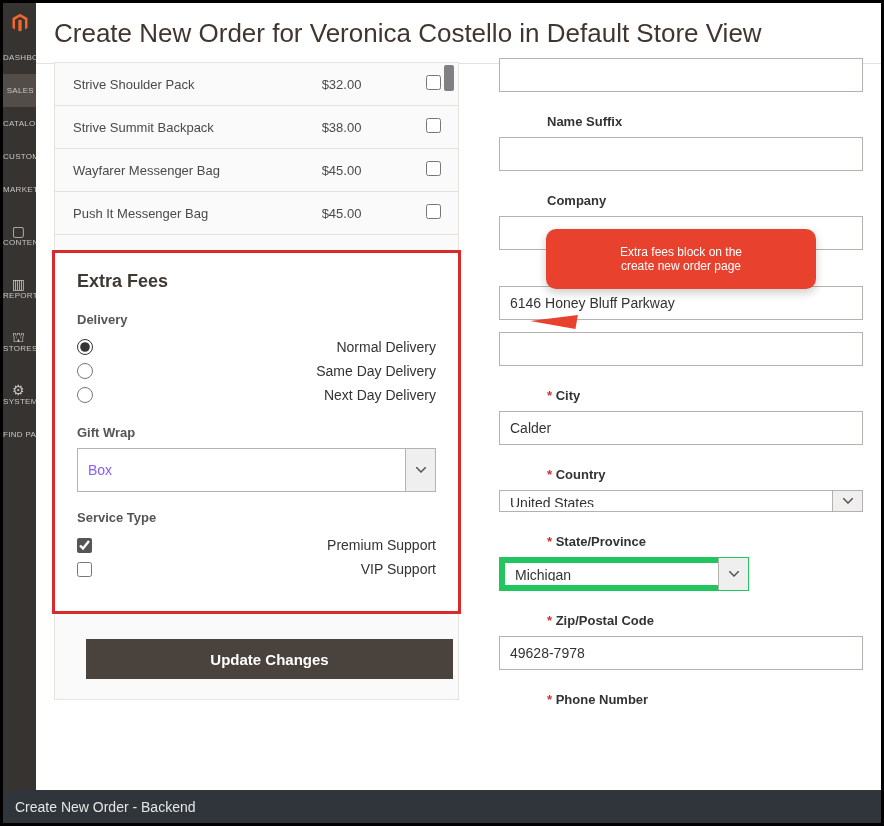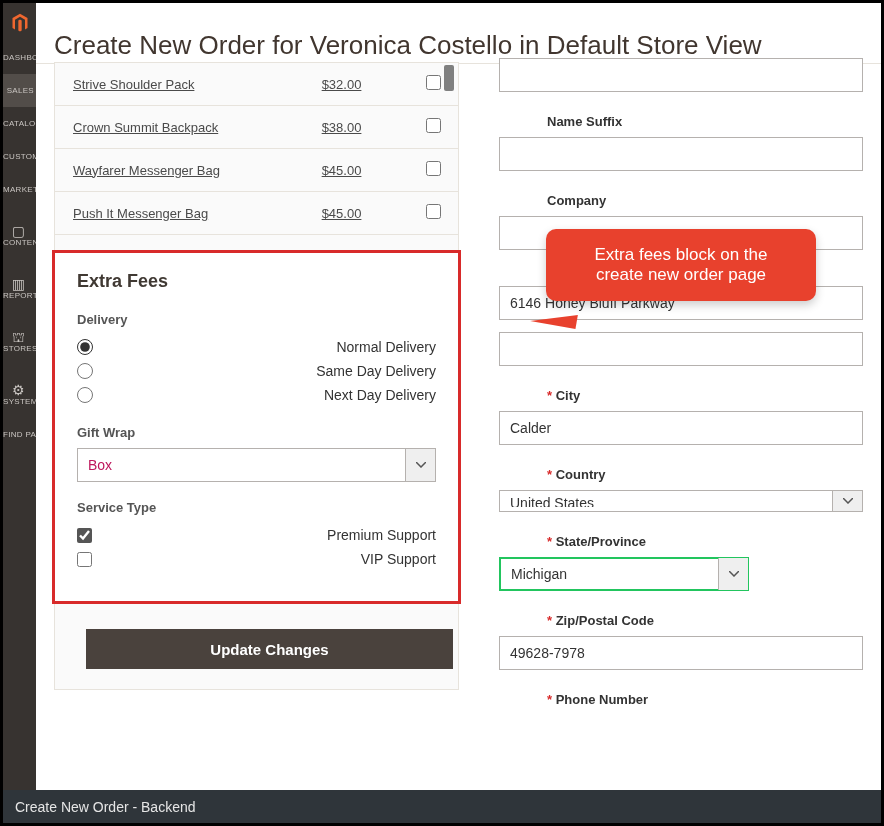--- a/index.html
+++ b/index.html
@@ -7,63 +7,63 @@
   .frame { width: 884px; height: 826px; border: 3px solid #000; position: relative; background: #fff; }
   .inner { position: absolute; inset: 0; }
   
   .sidebar { position: absolute; left: 0; top: 0; bottom: 33px; width: 33px; background: #373330; color: #bbb; padding-top: 10px; overflow: hidden; }
   .sidebar .logo { width: 20px; height: 20px; margin: 0 auto 8px auto; }
   .sidebar .logo svg { display: block; }
   .sidebar .item { font-size: 8px; letter-spacing: .3px; text-align: right; padding: 12px 2px 12px 0; white-space: nowrap; color: #c9c5c1; }
   .sidebar .item.sel { background: #524d49; }
   .sidebar .glyph { display:block; text-align:center; font-size:14px; line-height:14px; margin-top:6px; }
   
-  .header { position: absolute; left: 33px; right: 0; top: 12px; height: 60px; display: flex; align-items: center; padding: 0 18px; }
+  .header { position: absolute; left: 33px; right: 0; top: 0; height: 60px; display: flex; align-items: center; padding: 0 18px; }
   .header h1 { font-size: 26px; font-weight: 400; color: #41362f; }
   
   .content { position: absolute; left: 33px; right: 0; top: 60px; bottom: 33px; background: #fff; border-top: 1px solid #e7e3dc; padding: 0 18px; }
   .cols { display: flex; gap: 40px; height: 100%; }
   .leftcol { width: 405px; flex: none; }
   .rightcol { flex: 1; padding-top: 0; }
   
   .prod-card { background: #fafafa; border: 1px solid #e7e3dc; padding-bottom: 20px; margin-top: -2px; }
   table.products { width: 100%; border-collapse: collapse; font-size: 13px; color: #4a4a4a; }
-  table.products td { padding: 12px 8px; border-bottom: 1px solid #e7e3dc; vertical-align: middle; text-decoration: underline; }
+  table.products td { padding: 12px 8px; border-bottom: 1px solid #e7e3dc; vertical-align: middle; }
   table.products td.name { padding-left: 18px; width: 215px; }
   table.products td.price { width: 80px; }
   table.products td.chk { width: 40px; text-align: center; }
   table.products tr.first td { border-top: none; }
   .scrollthumb { position:absolute; right:4px; top:2px; width:10px; height:26px; background:#808080; border-radius:2px; }
   .prod-wrap{ position:relative; }
   input[type=checkbox].cb { width:15px; height:15px; accent-color:#555; }
   
   .extra-fees { margin-top: 18px; padding: 18px 22px 30px 22px; outline: 3px solid #d82a2a; outline-offset: 0; background:#fff;}
   .extra-fees h2 { font-size: 18px; font-weight: 700; color: #403933; margin-bottom: 20px; }
   .ef-group { margin-bottom: 18px; }
   .ef-label { font-size: 13px; font-weight: 700; color: #555; margin-bottom: 8px; }
   .radio-row, .checkbox-row { display:flex; align-items:center; gap:10px; font-size:14px; color:#333; padding: 4px 0; justify-content: space-between;}
   .radio-row input[type=radio]{ width:16px; height:16px; accent-color:#333; }
   .checkbox-row input[type=checkbox]{ width:15px; height:15px; accent-color:#555; }
   .select-wrap { position: relative; }
-  .select-wrap select { width:100%; height:34px; padding:3px 10px; font-size:14px; border:1px solid #b5b1ae; background:#fff; color:#be185d; appearance:none; -webkit-appearance:none; }
+  .select-wrap select { width:100%; height:44px; padding:3px 10px; font-size:14px; border:1px solid #b5b1ae; background:#fff; color:#8b5cf6; appearance:none; -webkit-appearance:none; }
   .select-btn { position:absolute; right:1px; top:1px; bottom:1px; width:30px; background:#efefef; border-left:1px solid #b5b1ae; display:flex; align-items:center; justify-content:center; pointer-events:none;}
   .update-btn { width: calc(100% - 36px); margin: 28px 18px 0 31px; height: 40px; background:#4a423d; color:#fff; font-size:15px; border:none; cursor:pointer; font-weight:600; }
   
   .field { margin-bottom: 22px; }
   .field.first { margin-top: -6px; }
   .flabel { font-size: 13px; font-weight: 700; color: #333; margin-bottom: 8px; display:block;padding-left:48px;}
   .req::before { content:"* "; color:#d82a2a; font-weight:700; }
   .tinput { width: 100%; height: 34px; border:1px solid #b5b1ae; padding: 4px 10px; font-size:14px; color:#333; background:#fff; }
   .tinput.blank { }
   .select-state { width: 250px; position:relative;}
-  .select-state select{ width:100%; height:34px; padding:4px 30px 4px 10px; font-size:14px; border:2px solid #22c55e; background:#fff; color:#333; appearance:none; -webkit-appearance:none;  }
+  .select-state select{ width:100%; height:34px; padding:4px 30px 4px 10px; font-size:14px; border:6px solid #22c55e; background:#fff; color:#333; appearance:none; -webkit-appearance:none;  }
   .select-country { width: 100%; position:relative;}
   .select-country select{ width:100%; height:22px; padding:4px 30px 4px 10px; font-size:14px; border:1px solid #b5b1ae; background:#fff; color:#333; appearance:none; -webkit-appearance:none;  }
   
-  .callout { position:absolute; left:510px; top:165px; width:270px; background:#e8412d; color:#fff; border-radius:10px; padding:16px 20px; font-size:17px; text-align:center; box-shadow: 0 4px 10px rgba(0,0,0,.2); z-index:10;}
+  .callout { position:absolute; left:510px; top:165px; width:270px; background:#e8412d; color:#fff; border-radius:10px; padding:16px 20px; font-size:12px; text-align:center; box-shadow: 0 4px 10px rgba(0,0,0,.2); z-index:10;}
   .callout-tail { position:absolute; left:495px; top:247px; width:0; height:0; border-top:14px solid transparent; border-bottom:0 solid transparent; border-right:46px solid #e8412d; transform: rotate(10deg); z-index:9;}
   
   .caption { position:absolute; left:0; right:0; bottom:0; height:33px; background:#2f353a; color:#e5e5e5; font-size:14px; display:flex; align-items:center; padding-left:12px; }
   .chev svg{display:block;}
 </style>
 </head>
 <body>
 <div class="frame">
 <div class="inner">
 
@@ -96,21 +96,21 @@
       <div class="prod-card">
         <div class="prod-wrap">
         <table class="products">
           <tbody>
                     <tr class="first">
             <td class="name">Strive Shoulder Pack</td>
             <td class="price">$32.00</td>
             <td class="chk"><input type="checkbox" class="cb" style=""></td>
           </tr>
           <tr>
-            <td class="name">Crown Summit Backpack</td>
+            <td class="name">Strive Summit Backpack</td>
             <td class="price">$38.00</td>
             <td class="chk"><input type="checkbox" class="cb" style=""></td>
           </tr>
           <tr>
             <td class="name">Wayfarer Messenger Bag</td>
             <td class="price">$45.00</td>
             <td class="chk"><input type="checkbox" class="cb" style=""></td>
           </tr>
           <tr>
             <td class="name">Push It Messenger Bag</td>

